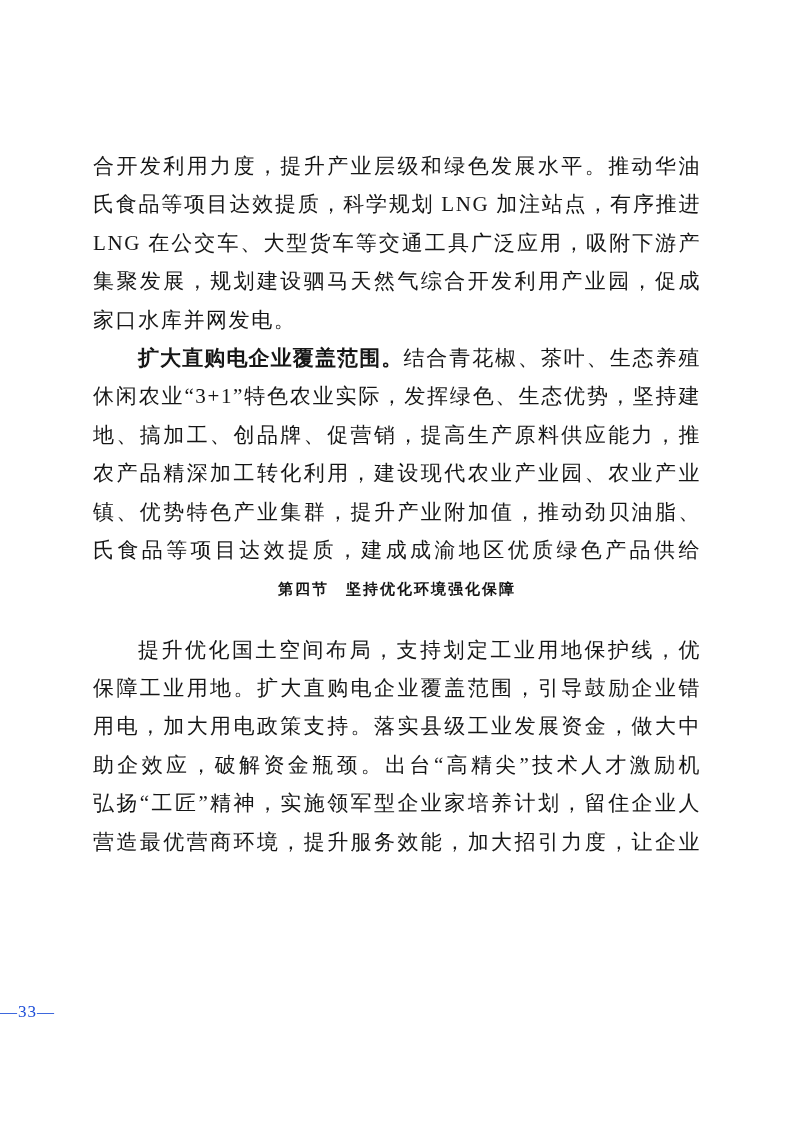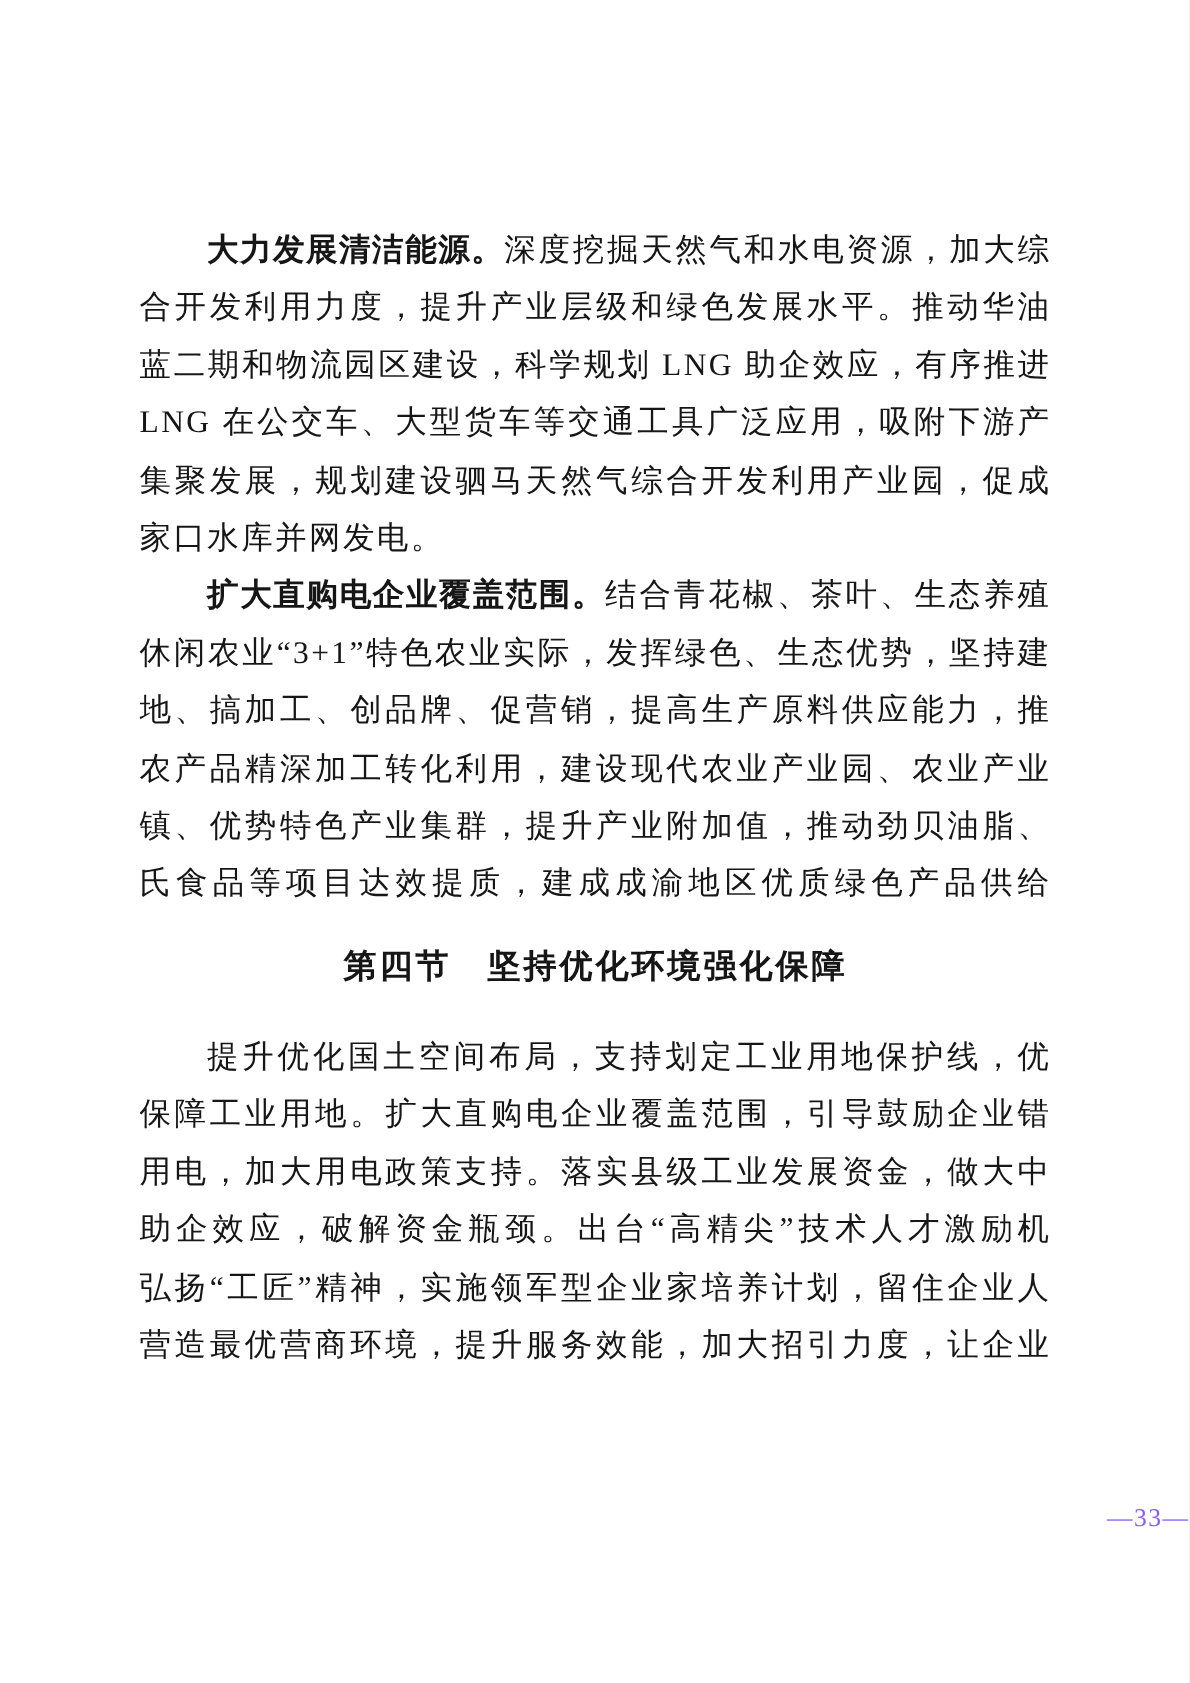--- a/index.html
+++ b/index.html
@@ -38,47 +38,46 @@
   .line.indent {
     text-indent: 45px;
   }
   .run { font-weight: normal; }
   .run.bold {
     font-weight: 700;
     font-family: "Liberation Sans", "DejaVu Sans", sans-serif;
     letter-spacing: 0.8px;
   }
   .heading {
-    margin: 17px 0 22px 0;
-    font-size: 22px;
+    margin: 1px 0 22px 0;
+    font-size: 15px;
     font-weight: 700;
     line-height: 38.4px;
     text-align: center;
     letter-spacing: 2px;
     font-family: "Liberation Sans", "DejaVu Sans", sans-serif;
   }
   .page-num {
     position: absolute;
     left: 0;
     right: 0;
     top: 1002px;
-    text-align: right;
+    text-align: left;
     font-size: 17px;
     letter-spacing: 1px;
-    color: #8b5cf6;
+    color: #1d4ed8;
   }
 </style>
 </head>
 <body>
 
 <div class="page">
   <div class="text-block">
-      <div class="line justify indent"><span class="run bold">大力发展清洁能源。</span><span class="run">深度挖掘天然气和水电资源，加大综</span></div>
       <div class="line justify"><span class="run">合开发利用力度，提升产业层级和绿色发展水平。推动华油中</span></div>
-      <div class="line justify"><span class="run">蓝二期和物流园区建设，科学规划 LNG 助企效应，有序推进</span></div>
+      <div class="line justify"><span class="run">氏食品等项目达效提质，科学规划 LNG 加注站点，有序推进</span></div>
       <div class="line justify"><span class="run">LNG 在公交车、大型货车等交通工具广泛应用，吸附下游产业</span></div>
       <div class="line justify"><span class="run">集聚发展，规划建设驷马天然气综合开发利用产业园，促成江</span></div>
       <div class="line"><span class="run">家口水库并网发电。</span></div>
       <div class="line justify indent"><span class="run bold">扩大直购电企业覆盖范围。</span><span class="run">结合青花椒、茶叶、生态养殖+</span></div>
       <div class="line justify"><span class="run">休闲农业“3+1”特色农业实际，发挥绿色、生态优势，坚持建基</span></div>
       <div class="line justify"><span class="run">地、搞加工、创品牌、促营销，提高生产原料供应能力，推进</span></div>
       <div class="line justify"><span class="run">农产品精深加工转化利用，建设现代农业产业园、农业产业强</span></div>
       <div class="line justify"><span class="run">镇、优势特色产业集群，提升产业附加值，推动劲贝油脂、朱</span></div>
       <div class="line justify"><span class="run">氏食品等项目达效提质，建成成渝地区优质绿色产品供给地。</span></div>
       <h2 class="heading">第四节　坚持优化环境强化保障</h2>

